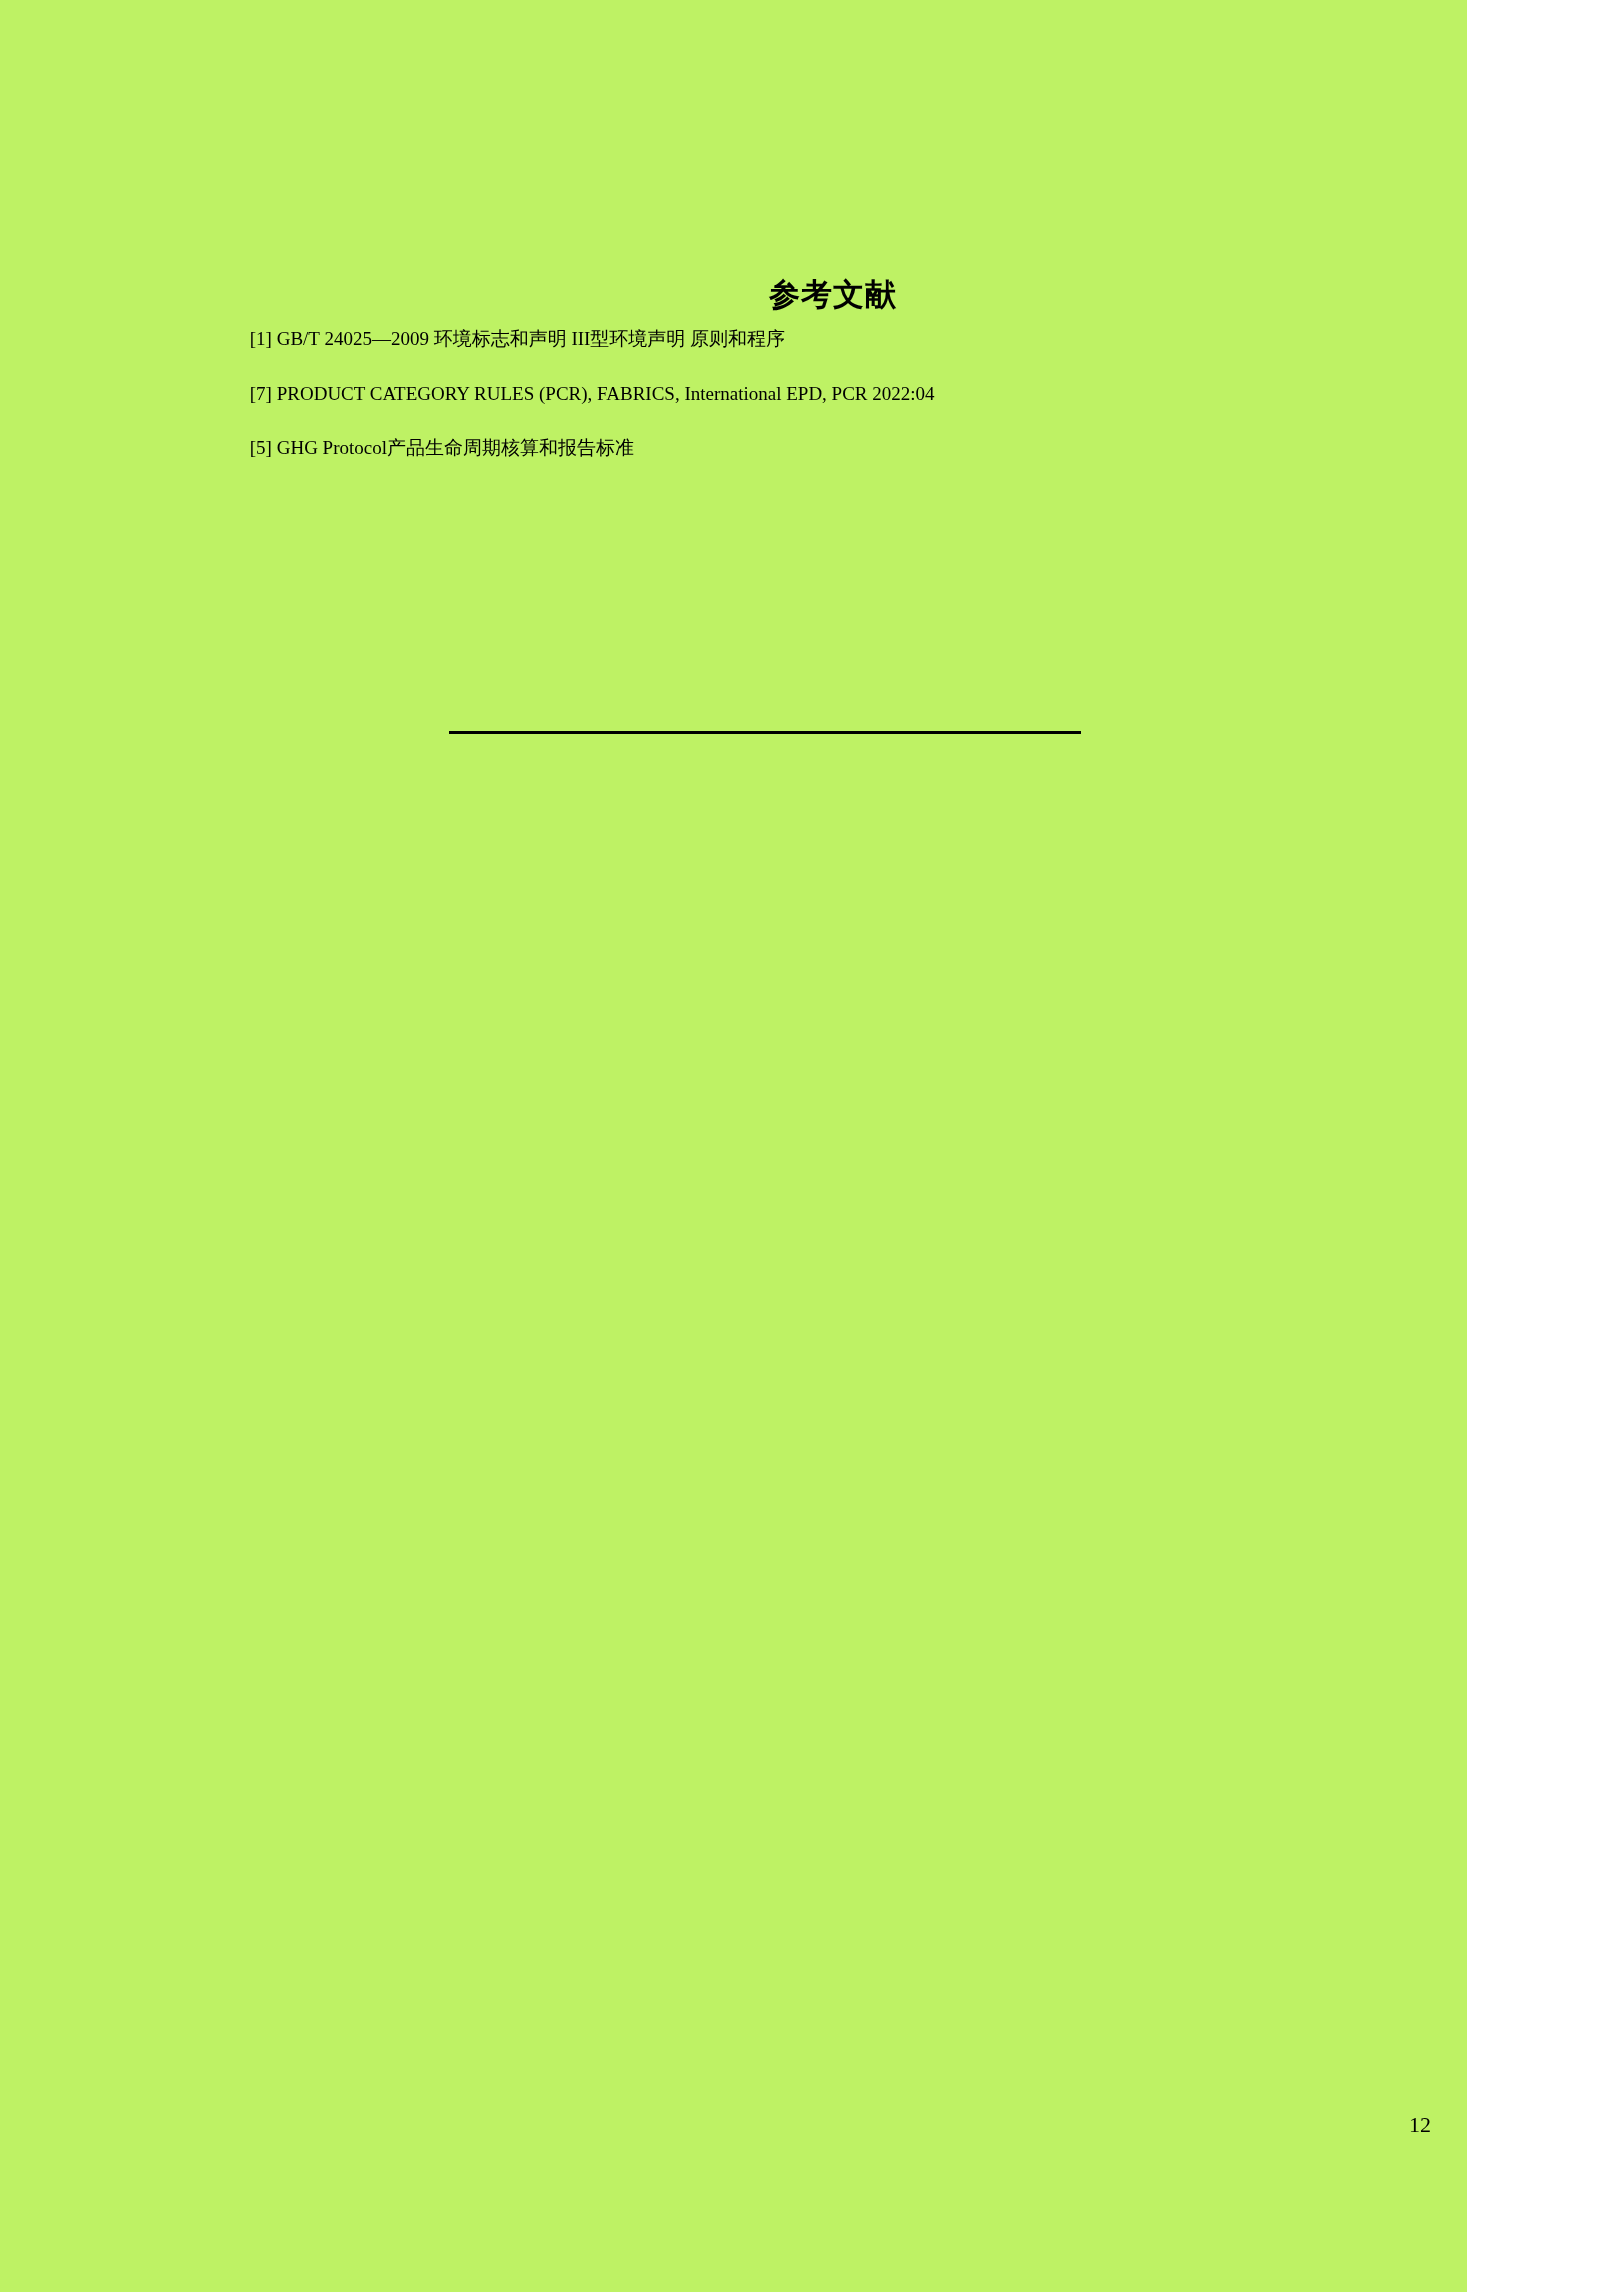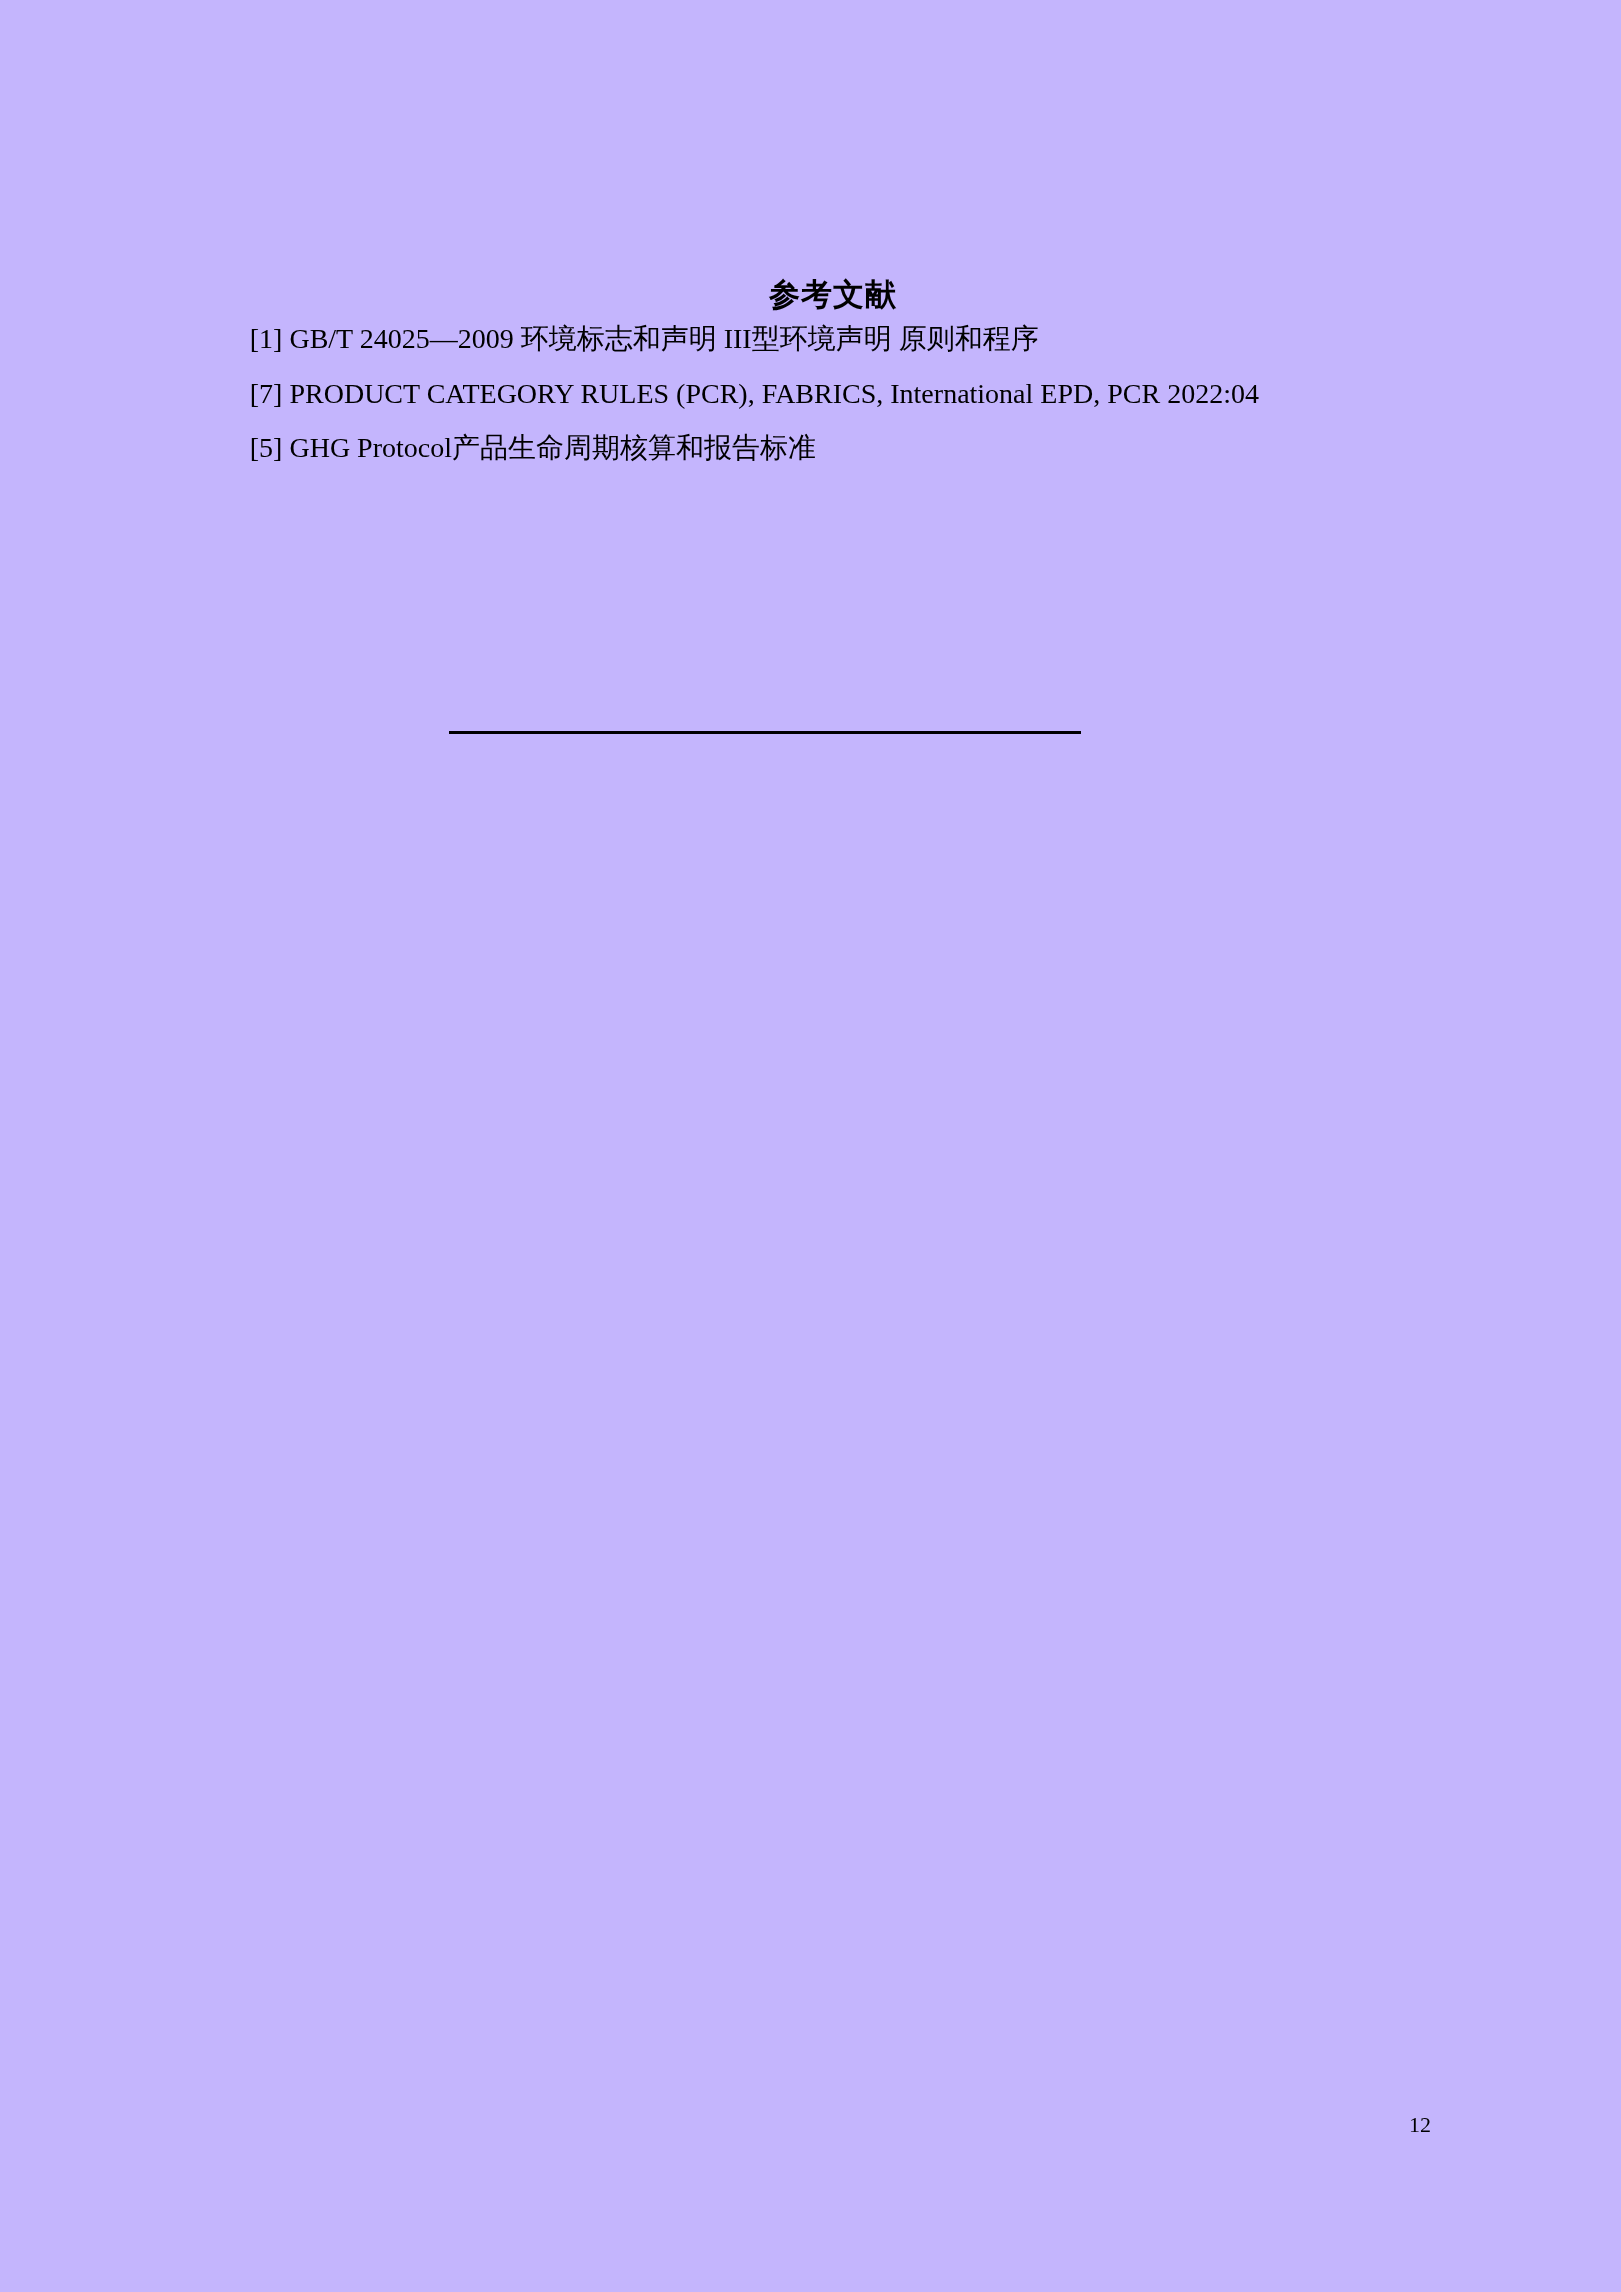--- a/index.html
+++ b/index.html
@@ -2,23 +2,23 @@
 <html><head>
 <meta charset="utf-8">
 <style>
   html, body {
     margin: 0;
     padding: 0;
     background: #ffffff;
   }
   .page {
     position: relative;
-    width: 1621px;
+    width: 1467px;
     height: 2293px;
-    background: #c4b5fd;
+    background: #bef264;
     overflow: hidden;
     color: #000000;
   }
   .doc-title {
     position: absolute;
     top: 254px;
     left: 22.5px;
     width: 1621px;
     text-align: center;
     font-family: "Liberation Sans", "DejaVu Sans", sans-serif;
@@ -27,21 +27,21 @@
     line-height: 39px;
     letter-spacing: 1px;
     color: #000000;
   }
   .references {
     position: absolute;
     top: 322px;
     left: 238px;
     width: 1138px;
     font-family: "Liberation Serif", "DejaVu Serif", serif;
-    font-size: 28px;
+    font-size: 19px;
     line-height: 33px;
     color: #000000;
   }
   .references p.reference {
     margin: 0 0 21.6px 0;
     text-align: justify;
     text-indent: 11.8px;
   }
   .end-divider {
     position: absolute;

